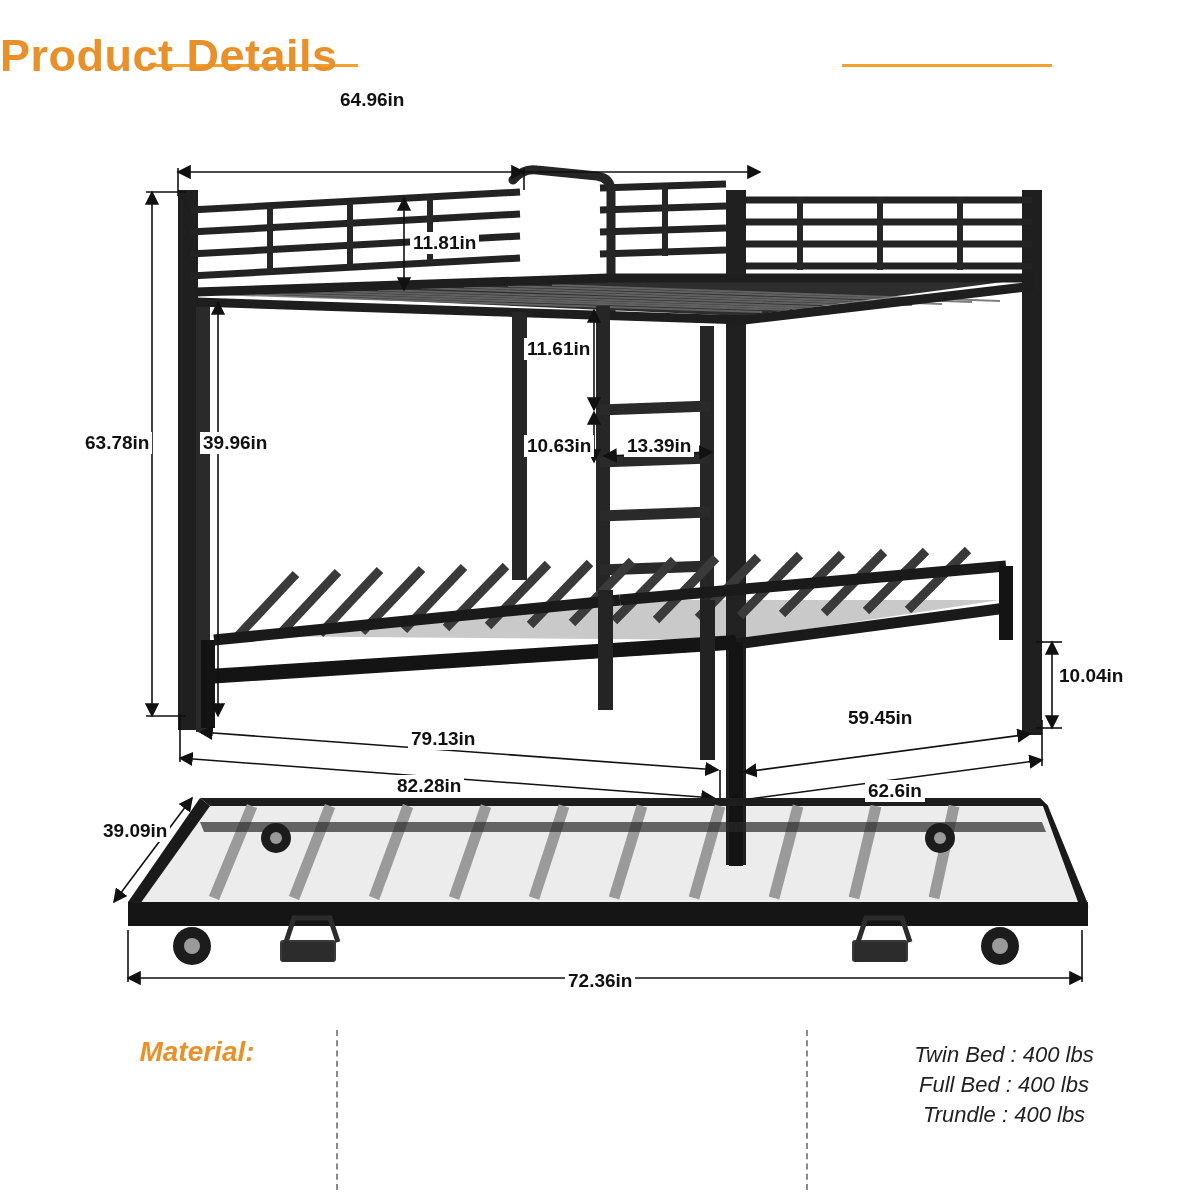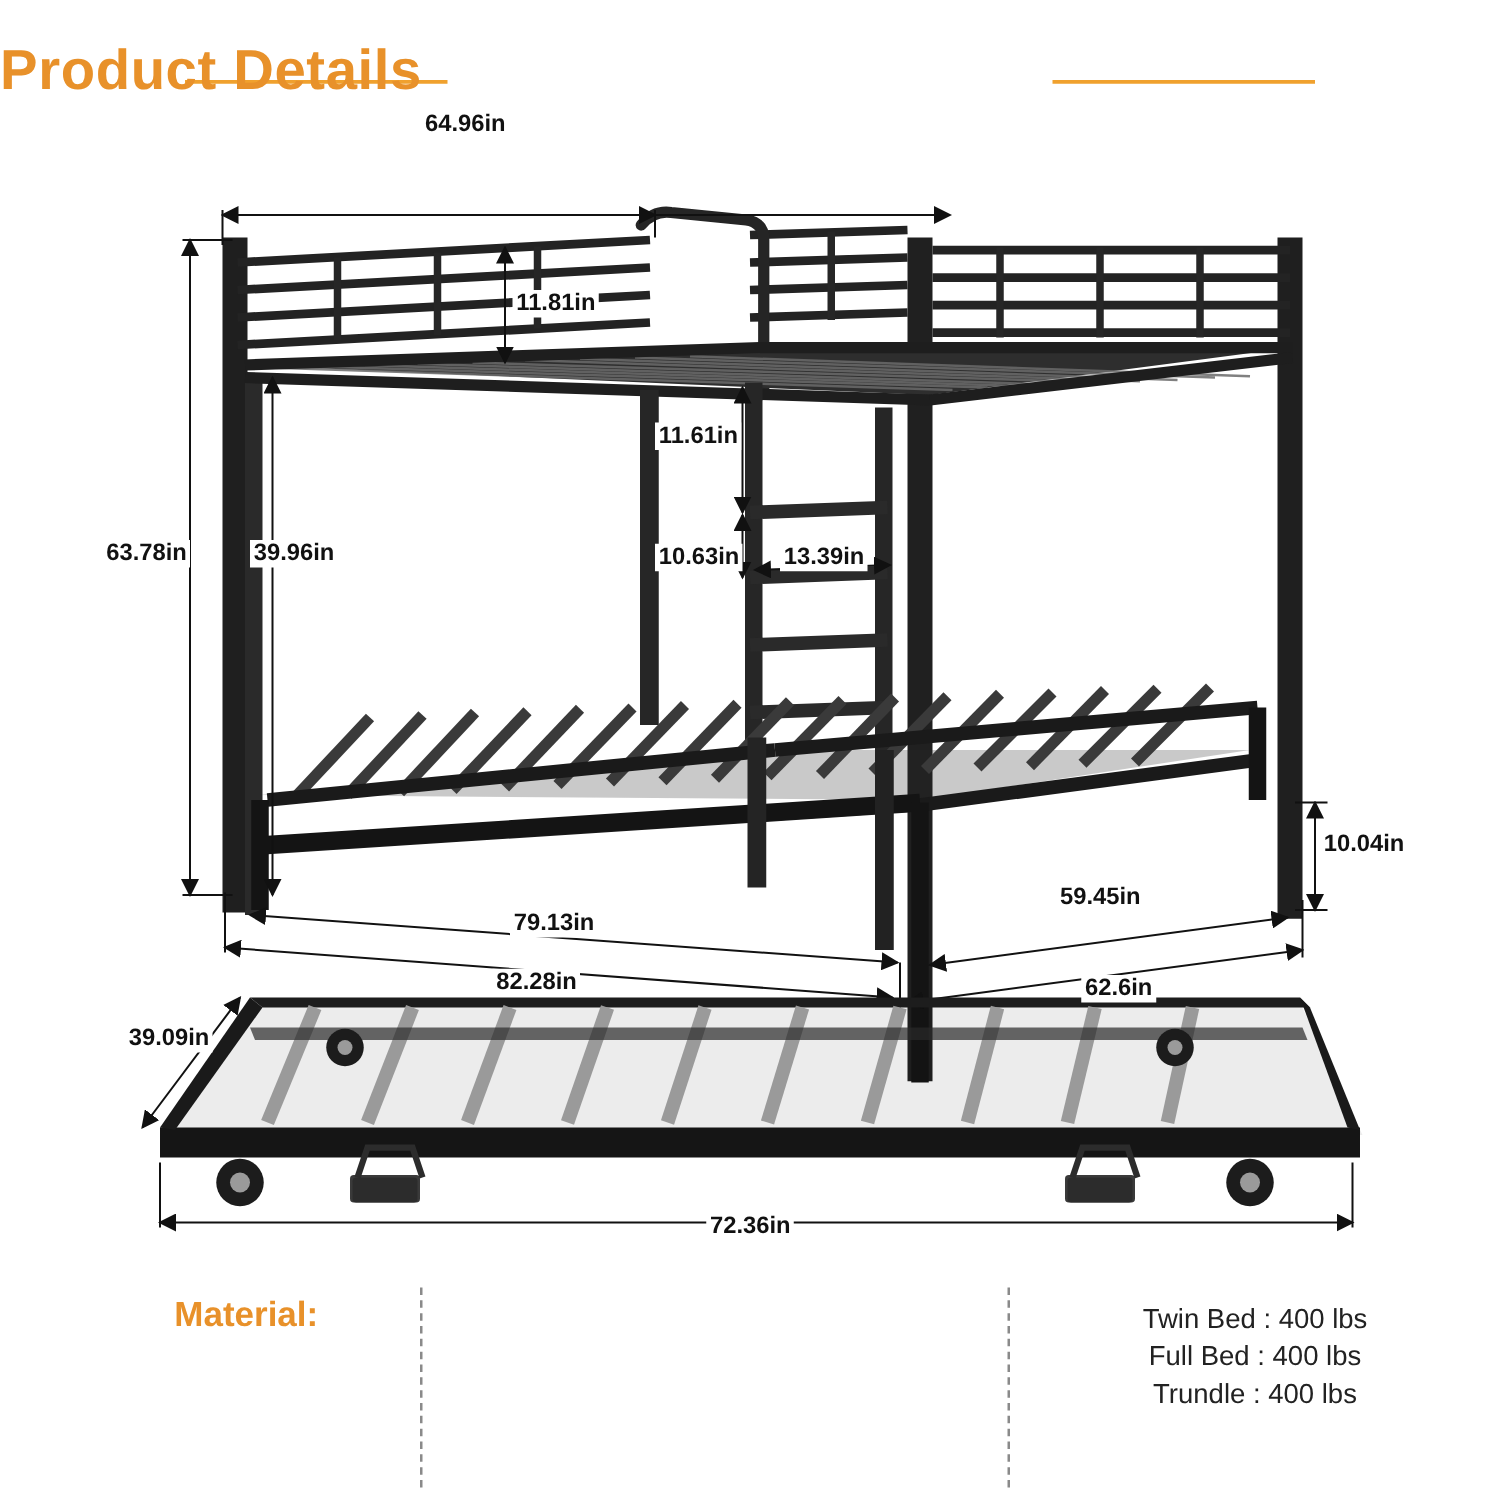--- a/index.html
+++ b/index.html
@@ -51,21 +51,21 @@
     color: #111;
     background: #ffffff;
     padding: 0 3px;
     white-space: nowrap;
   }
 
   
   #specs {
     position: absolute;
     left: 0; top: 1018px;
-    width: 1172px; height: 182px;
+    width: 1172px; height: 182px; font-style: italic;
   }
   .spec-col {
     position: absolute;
     top: 0;
     height: 182px;
     text-align: center;
   }
   .spec-col .spec-title {
     font-size: 28px;
     font-weight: bold;

